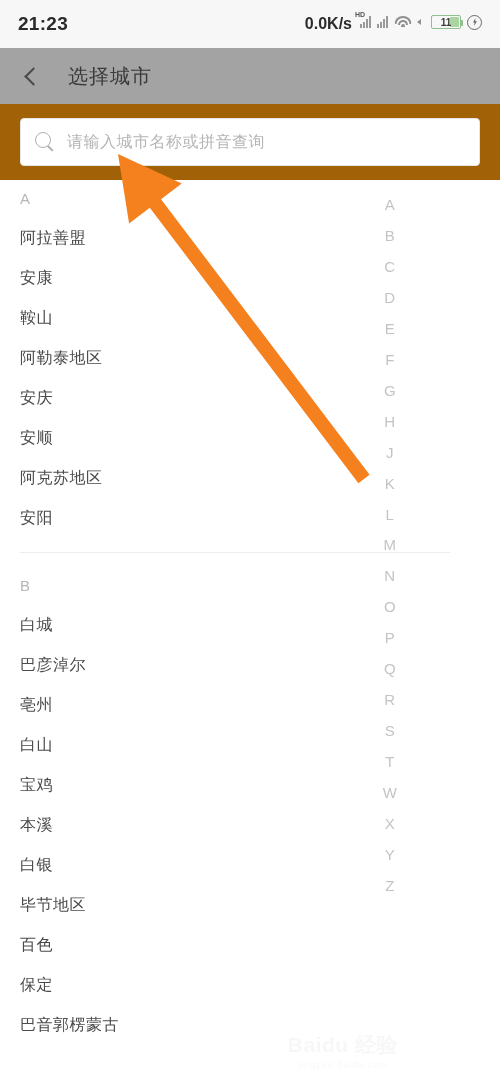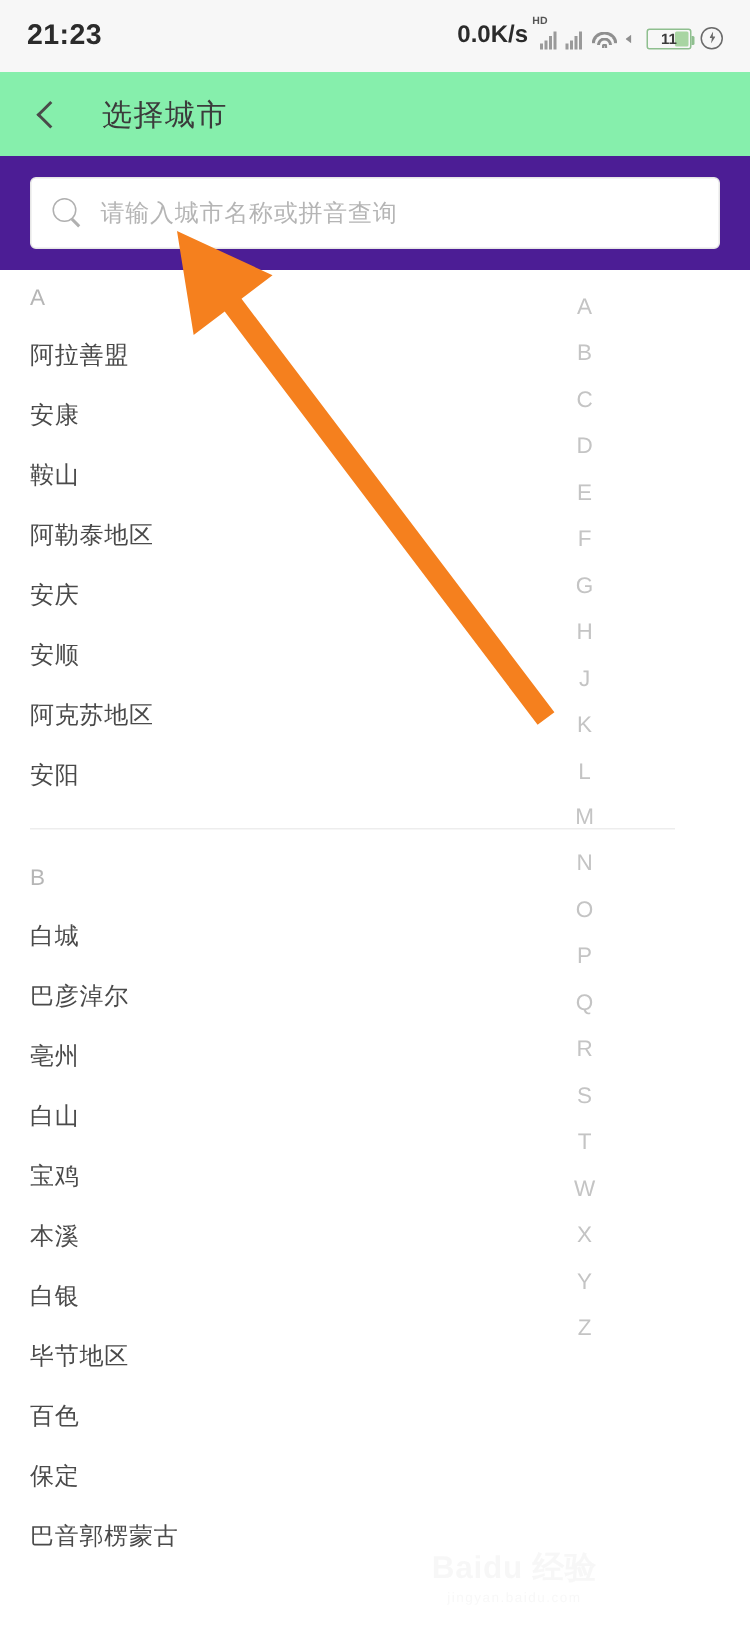--- a/index.html
+++ b/index.html
@@ -12,21 +12,21 @@
   .phone { position:relative; width:412px; height:1084px; background:#ffffff; }
 
   
   .statusbar {
     position:absolute; top:0; left:0; width:500px; height:48px;
     background:#f7f7f7;
     display:flex; align-items:center; justify-content:space-between;
     padding:0 18px;
   }
   .sb-time { font-size:19px; font-weight:bold; color:#2b2b2b; letter-spacing:.3px; }
-  .sb-right { display:flex; align-items:flex-end; gap:6px; }
+  .sb-right { display:flex; align-items:flex-start; gap:6px; }
   .sb-net { font-size:16px; font-weight:bold; color:#2b2b2b; position:relative; padding-right:2px; }
   .sb-hd {
     position:absolute; top:-4px; right:-11px;
     font-size:7px; font-weight:bold; color:#555;
   }
   .bars { display:flex; align-items:flex-end; gap:1px; height:13px; }
   .bars i { display:block; width:2px; background:#9a9a9a; }
   .bars i:nth-child(1){height:4px;}
   .bars i:nth-child(2){height:6px;}
   .bars i:nth-child(3){height:9px;}
@@ -67,39 +67,39 @@
   }
   .power:after {
     content:""; position:absolute; left:5px; top:2px;
     width:4px; height:8px; background:#6a6a6a;
     clip-path:polygon(60% 0,0 55%,40% 55%,25% 100%,100% 42%,55% 42%);
   }
 
   
   .navbar {
     position:absolute; top:48px; left:0; width:500px; height:56px;
-    background:#86efac; display:flex; align-items:center; padding-left:18px;
+    background:#a3a3a3; display:flex; align-items:center; padding-left:18px;
   }
   .back-icon {
     width:26px; height:26px; position:relative; cursor:pointer;
     display:flex; align-items:center; justify-content:center;
   }
   .back-icon:before {
     content:""; width:11px; height:11px;
     border-left:2px solid #4a4a4a; border-bottom:2px solid #4a4a4a;
     transform:rotate(45deg); margin-left:4px;
   }
   .nav-title {
     font-size:20px; color:#3b3b3b; margin-left:24px; letter-spacing:1px;
   }
 
   
   .search-wrap {
     position:absolute; top:104px; left:0; width:500px; height:76px;
-    background:#4c1d95; display:flex; align-items:center; padding:0 20px;
+    background:#a16207; display:flex; align-items:center; padding:0 20px;
   }
   .search-box {
     width:100%; height:48px; border:1px solid #e6e6e6; border-radius:4px;
     background:#fff; display:flex; align-items:center; padding:0 14px; gap:12px;
   }
   .search-icon { width:20px; height:20px; position:relative; flex:0 0 auto; }
   .search-icon:before {
     content:""; position:absolute; left:0; top:0;
     width:14px; height:14px; border:1.6px solid #b0b0b0; border-radius:50%;
   }

